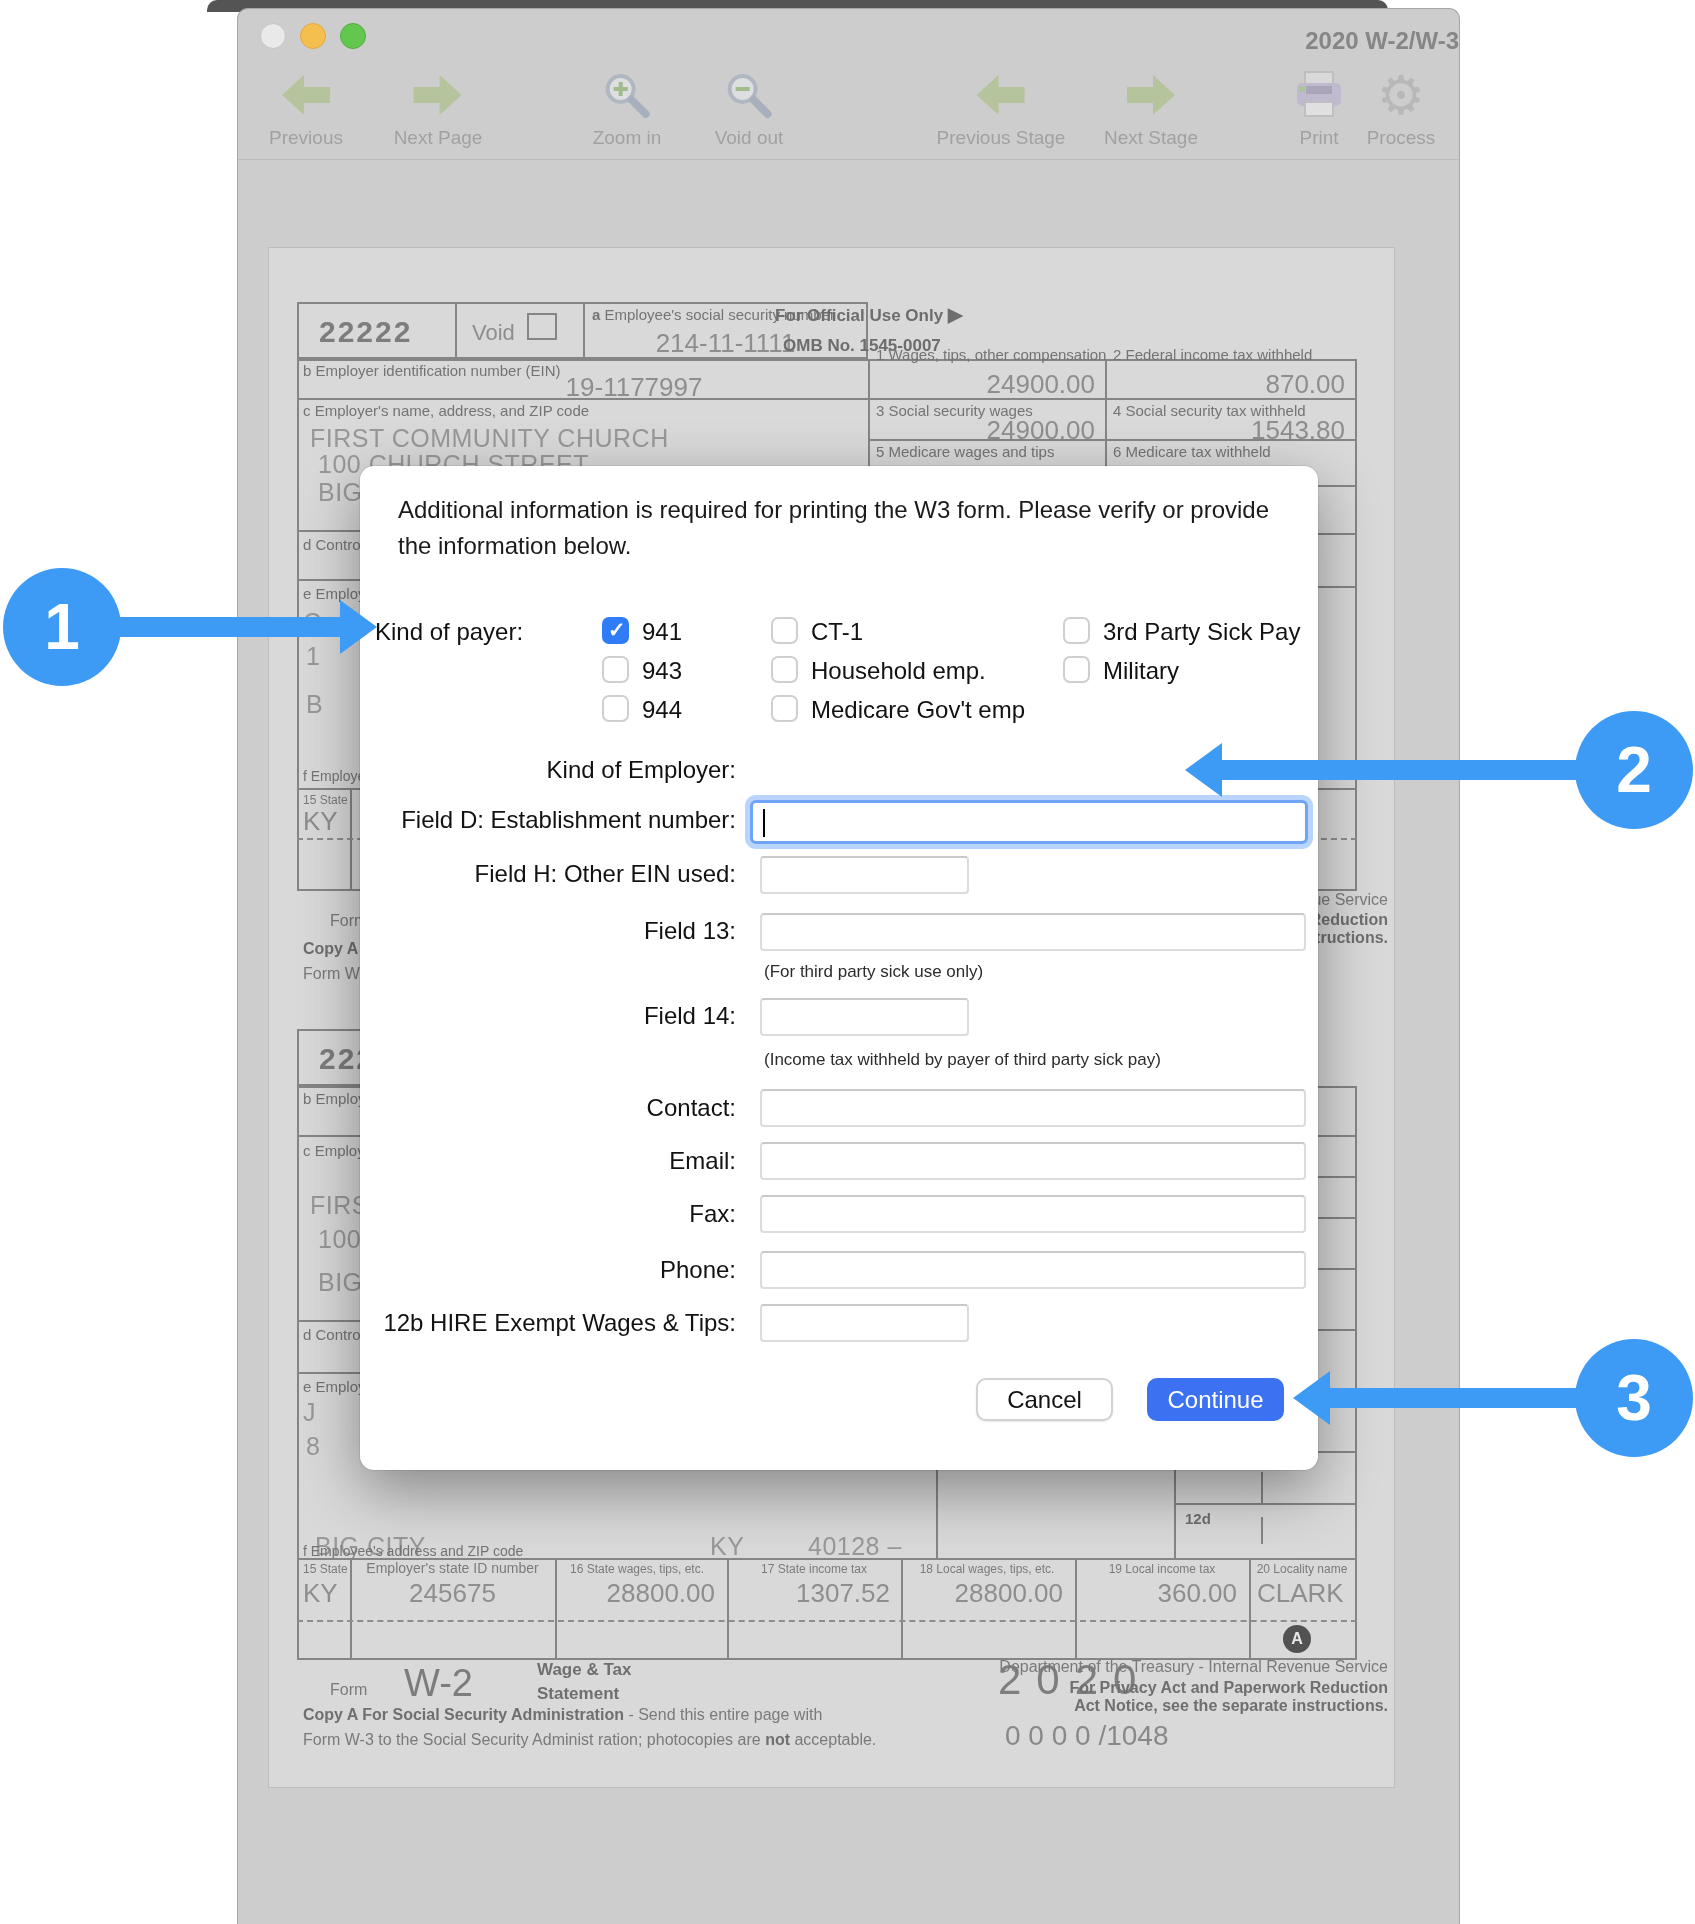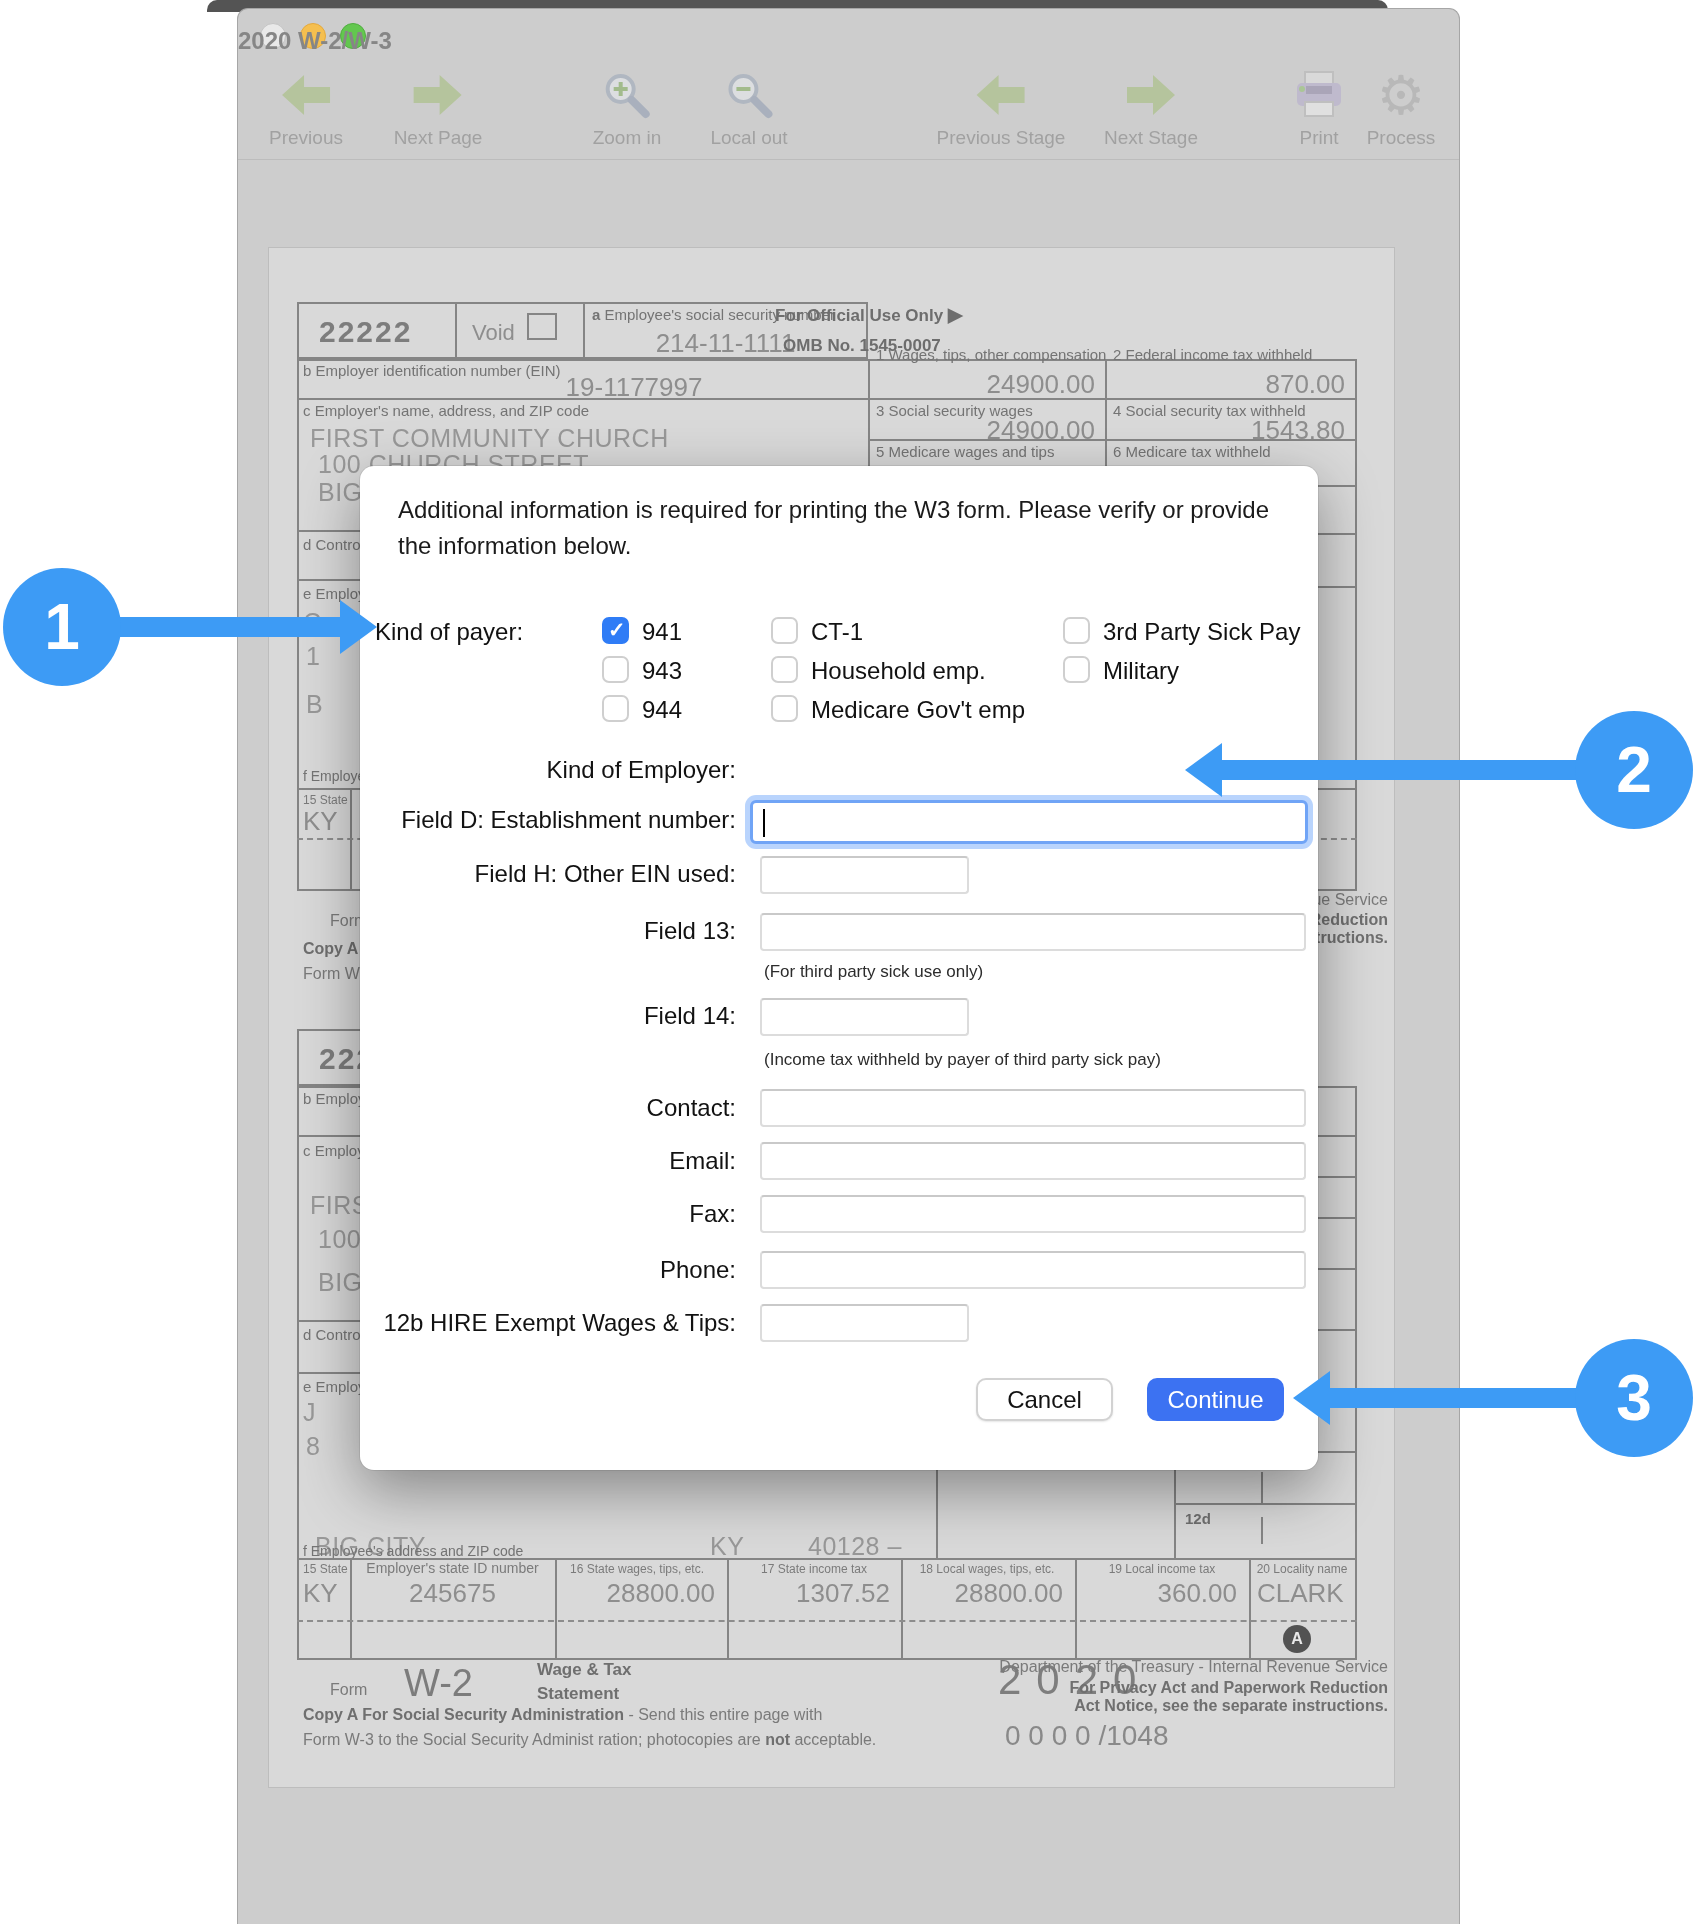--- a/index.html
+++ b/index.html
@@ -3,21 +3,21 @@
 <meta charset="utf-8">
 <style>
 *{margin:0;padding:0;box-sizing:border-box}
 html,body{width:1695px;height:1924px}
 body{background:#fff;font-family:"Liberation Sans",sans-serif;position:relative;overflow:hidden}
 .abs{position:absolute}
 
 .backstrip{position:absolute;left:207px;top:0;width:1181px;height:12px;background:#545454;border-radius:10px 10px 0 0}
 .window{position:absolute;left:237px;top:8px;width:1223px;height:1916px;background:#cdcdcd;border:1px solid #a6a6a6;border-bottom:none;border-radius:11px 11px 0 0}
 .light{position:absolute;top:14px;width:26px;height:26px;border-radius:50%}
-.wtitle{position:absolute;left:0;top:18px;width:100%;text-align:left;font-size:24px;font-weight:bold;color:#868686}
+.wtitle{position:absolute;left:0;top:18px;width:100%;text-align:right;font-size:24px;font-weight:bold;color:#868686}
 .titem{position:absolute;top:58px;transform:translateX(-50%);text-align:center;opacity:.55}
 .ticon{height:56px;display:flex;align-items:center;justify-content:center}
 .tlabel{font-size:19px;color:#7e7e7e;margin-top:4px;white-space:nowrap}
 .toolsep{position:absolute;left:0;top:150px;width:100%;height:1px;background:#bcbcbc}
 .paper{position:absolute;left:268px;top:247px;width:1127px;height:1541px;background:#d9d9d9;border:1px solid #bdbdbd}
 
 .hl{position:absolute;background:#858585;height:2px}
 .vl{position:absolute;background:#858585;width:2px}
 .dash{position:absolute;height:0;border-top:2px dashed #8d8d8d}
 .box{position:absolute;border:2px solid #858585}
@@ -101,21 +101,21 @@
       <div class="tlabel">Zoom in</div>
     </div>
     <div class="titem" style="left:511px">
       <span class="ticon">
           <svg width="50" height="50" viewBox="0 0 50 50">
             <circle cx="19" cy="19" r="13" fill="#e9ecf1" stroke="#9aa6b8" stroke-width="4"></circle>
             <line x1="30" y1="30" x2="44" y2="44" stroke="#8d9ab0" stroke-width="8" stroke-linecap="round"></line>
             <line x1="12" y1="19" x2="26" y2="19" stroke="#7fae57" stroke-width="4"></line>
           </svg>
         </span>
-      <div class="tlabel">Local out</div>
+      <div class="tlabel">Void out</div>
     </div>
     <div class="titem" style="left:763px">
       <span class="ticon">
           <svg width="52" height="46" viewBox="0 0 52 46">
             <polygon points="50,15 24,15 24,3 2,23 24,43 24,31 50,31" fill="#a3bd77"></polygon>
           </svg>
         </span>
       <div class="tlabel">Previous Stage</div>
     </div>
     <div class="titem" style="left:913px">

